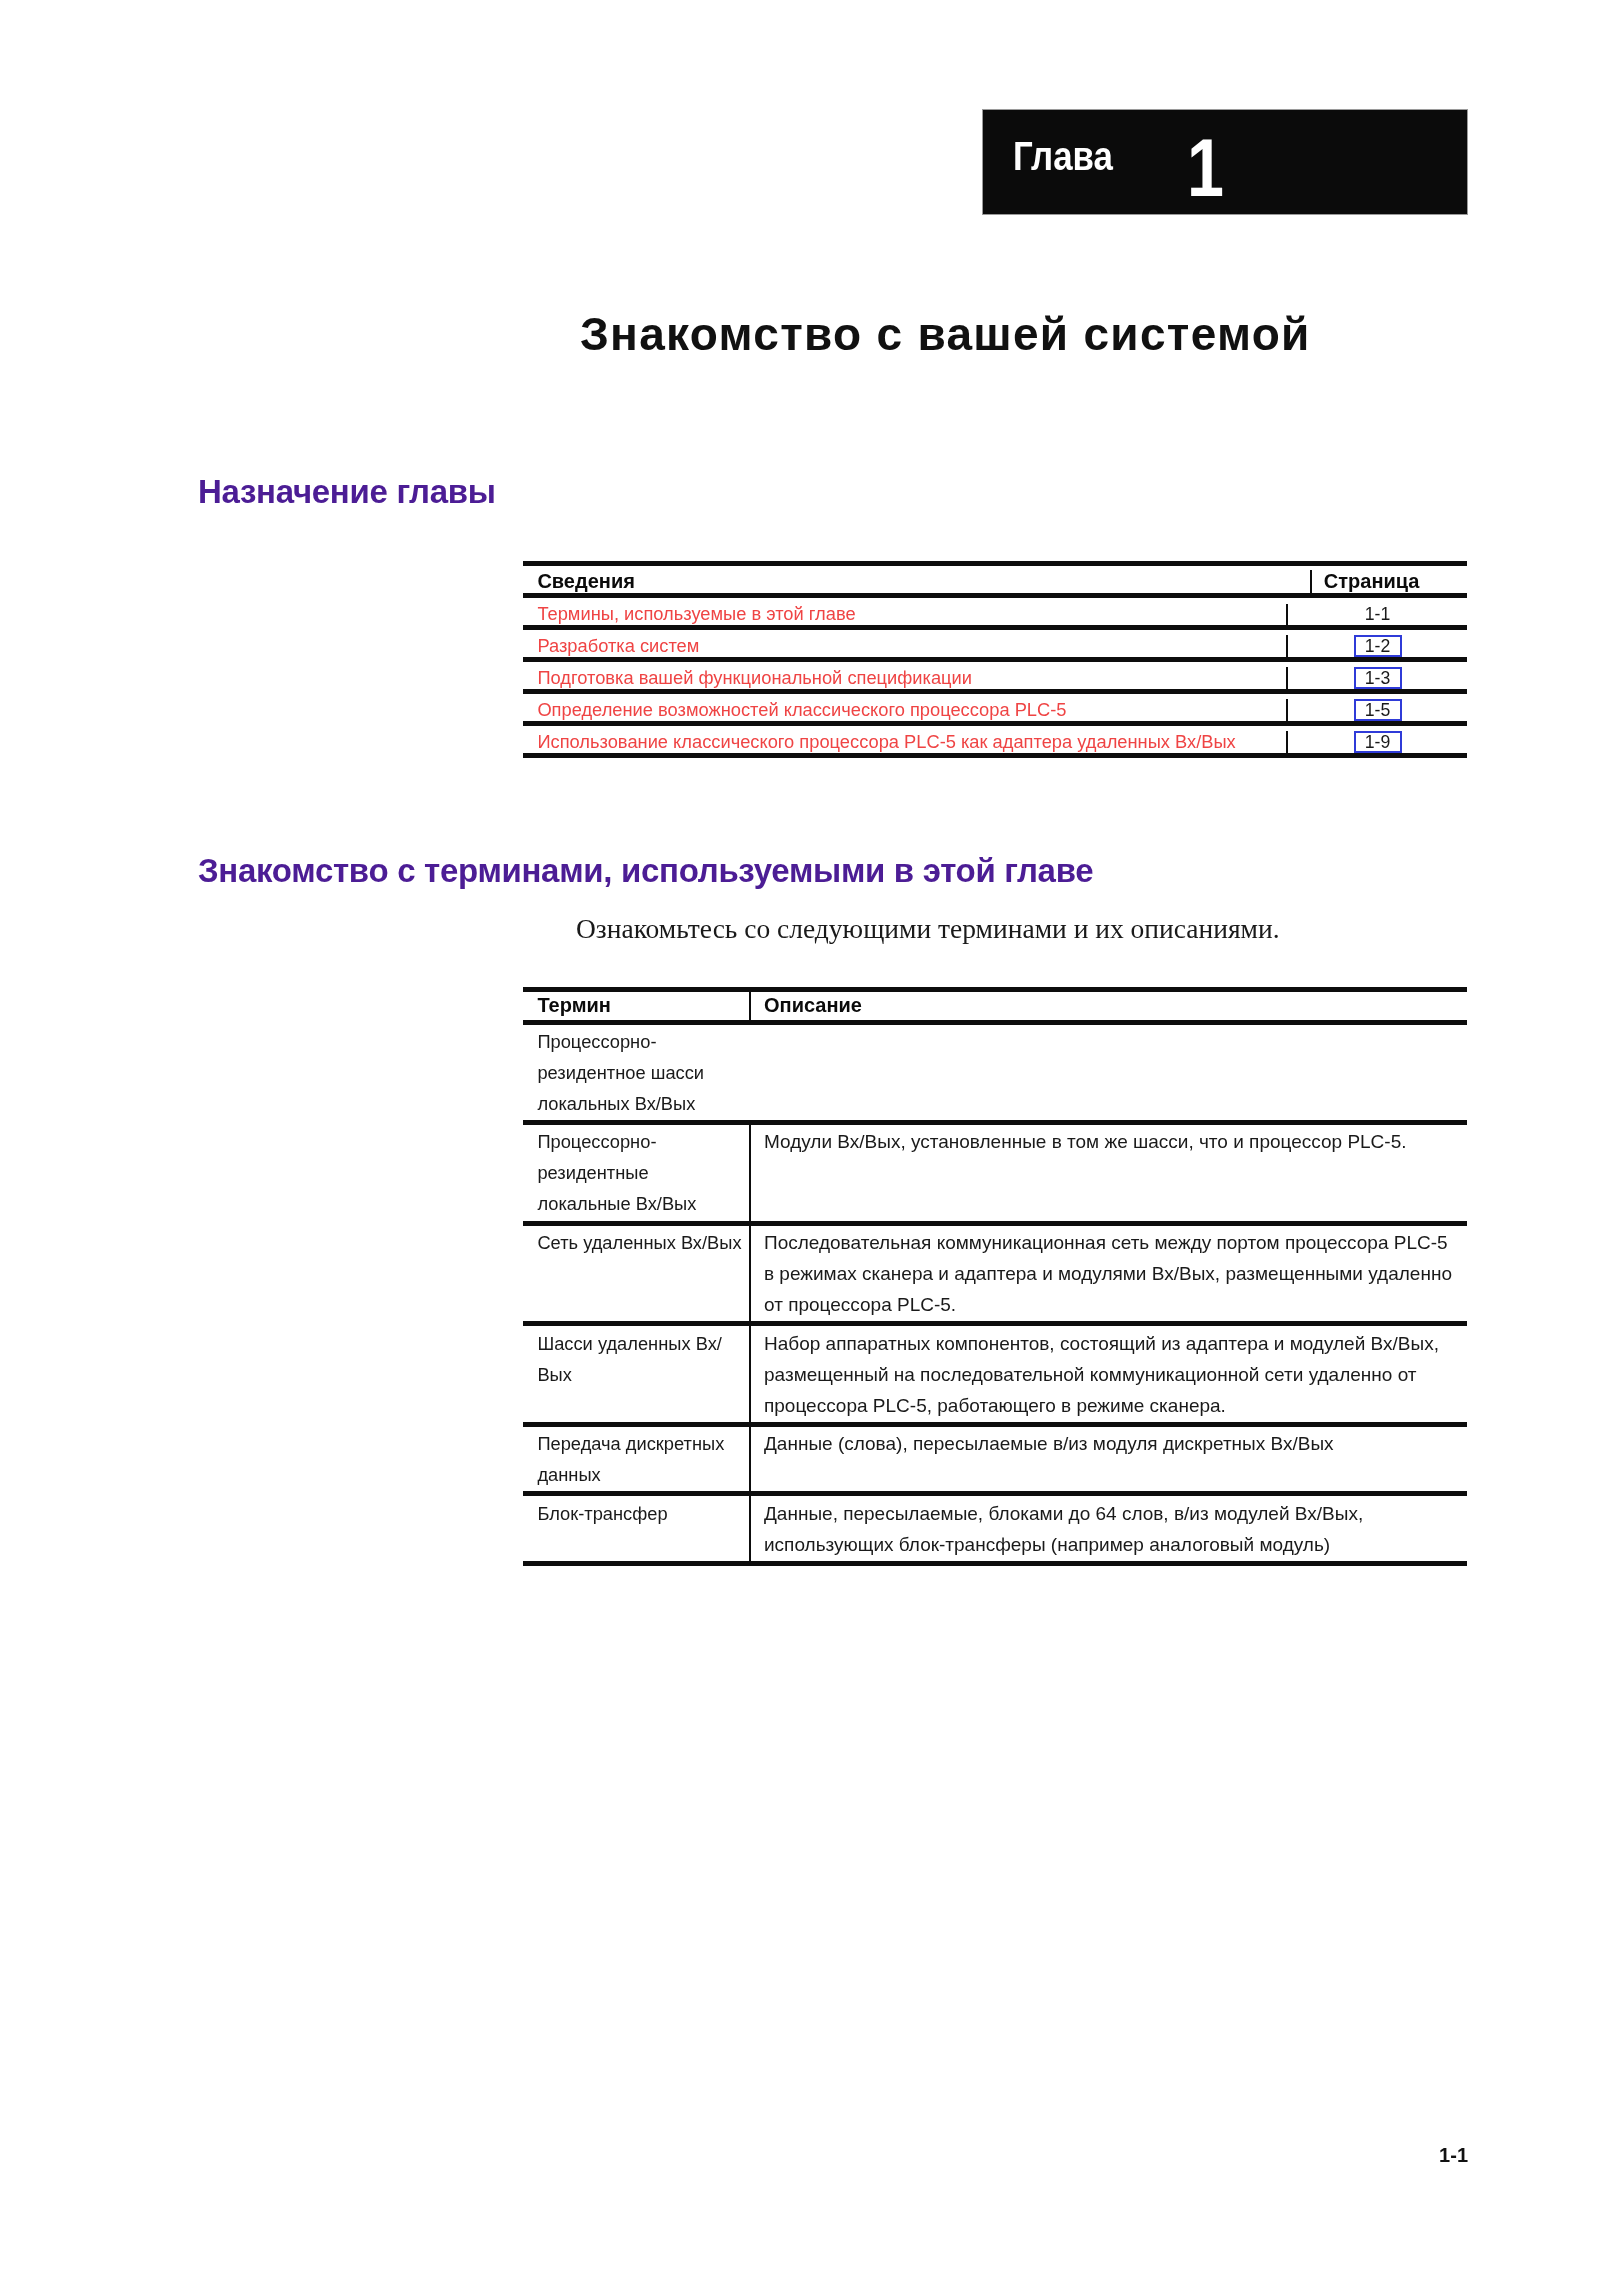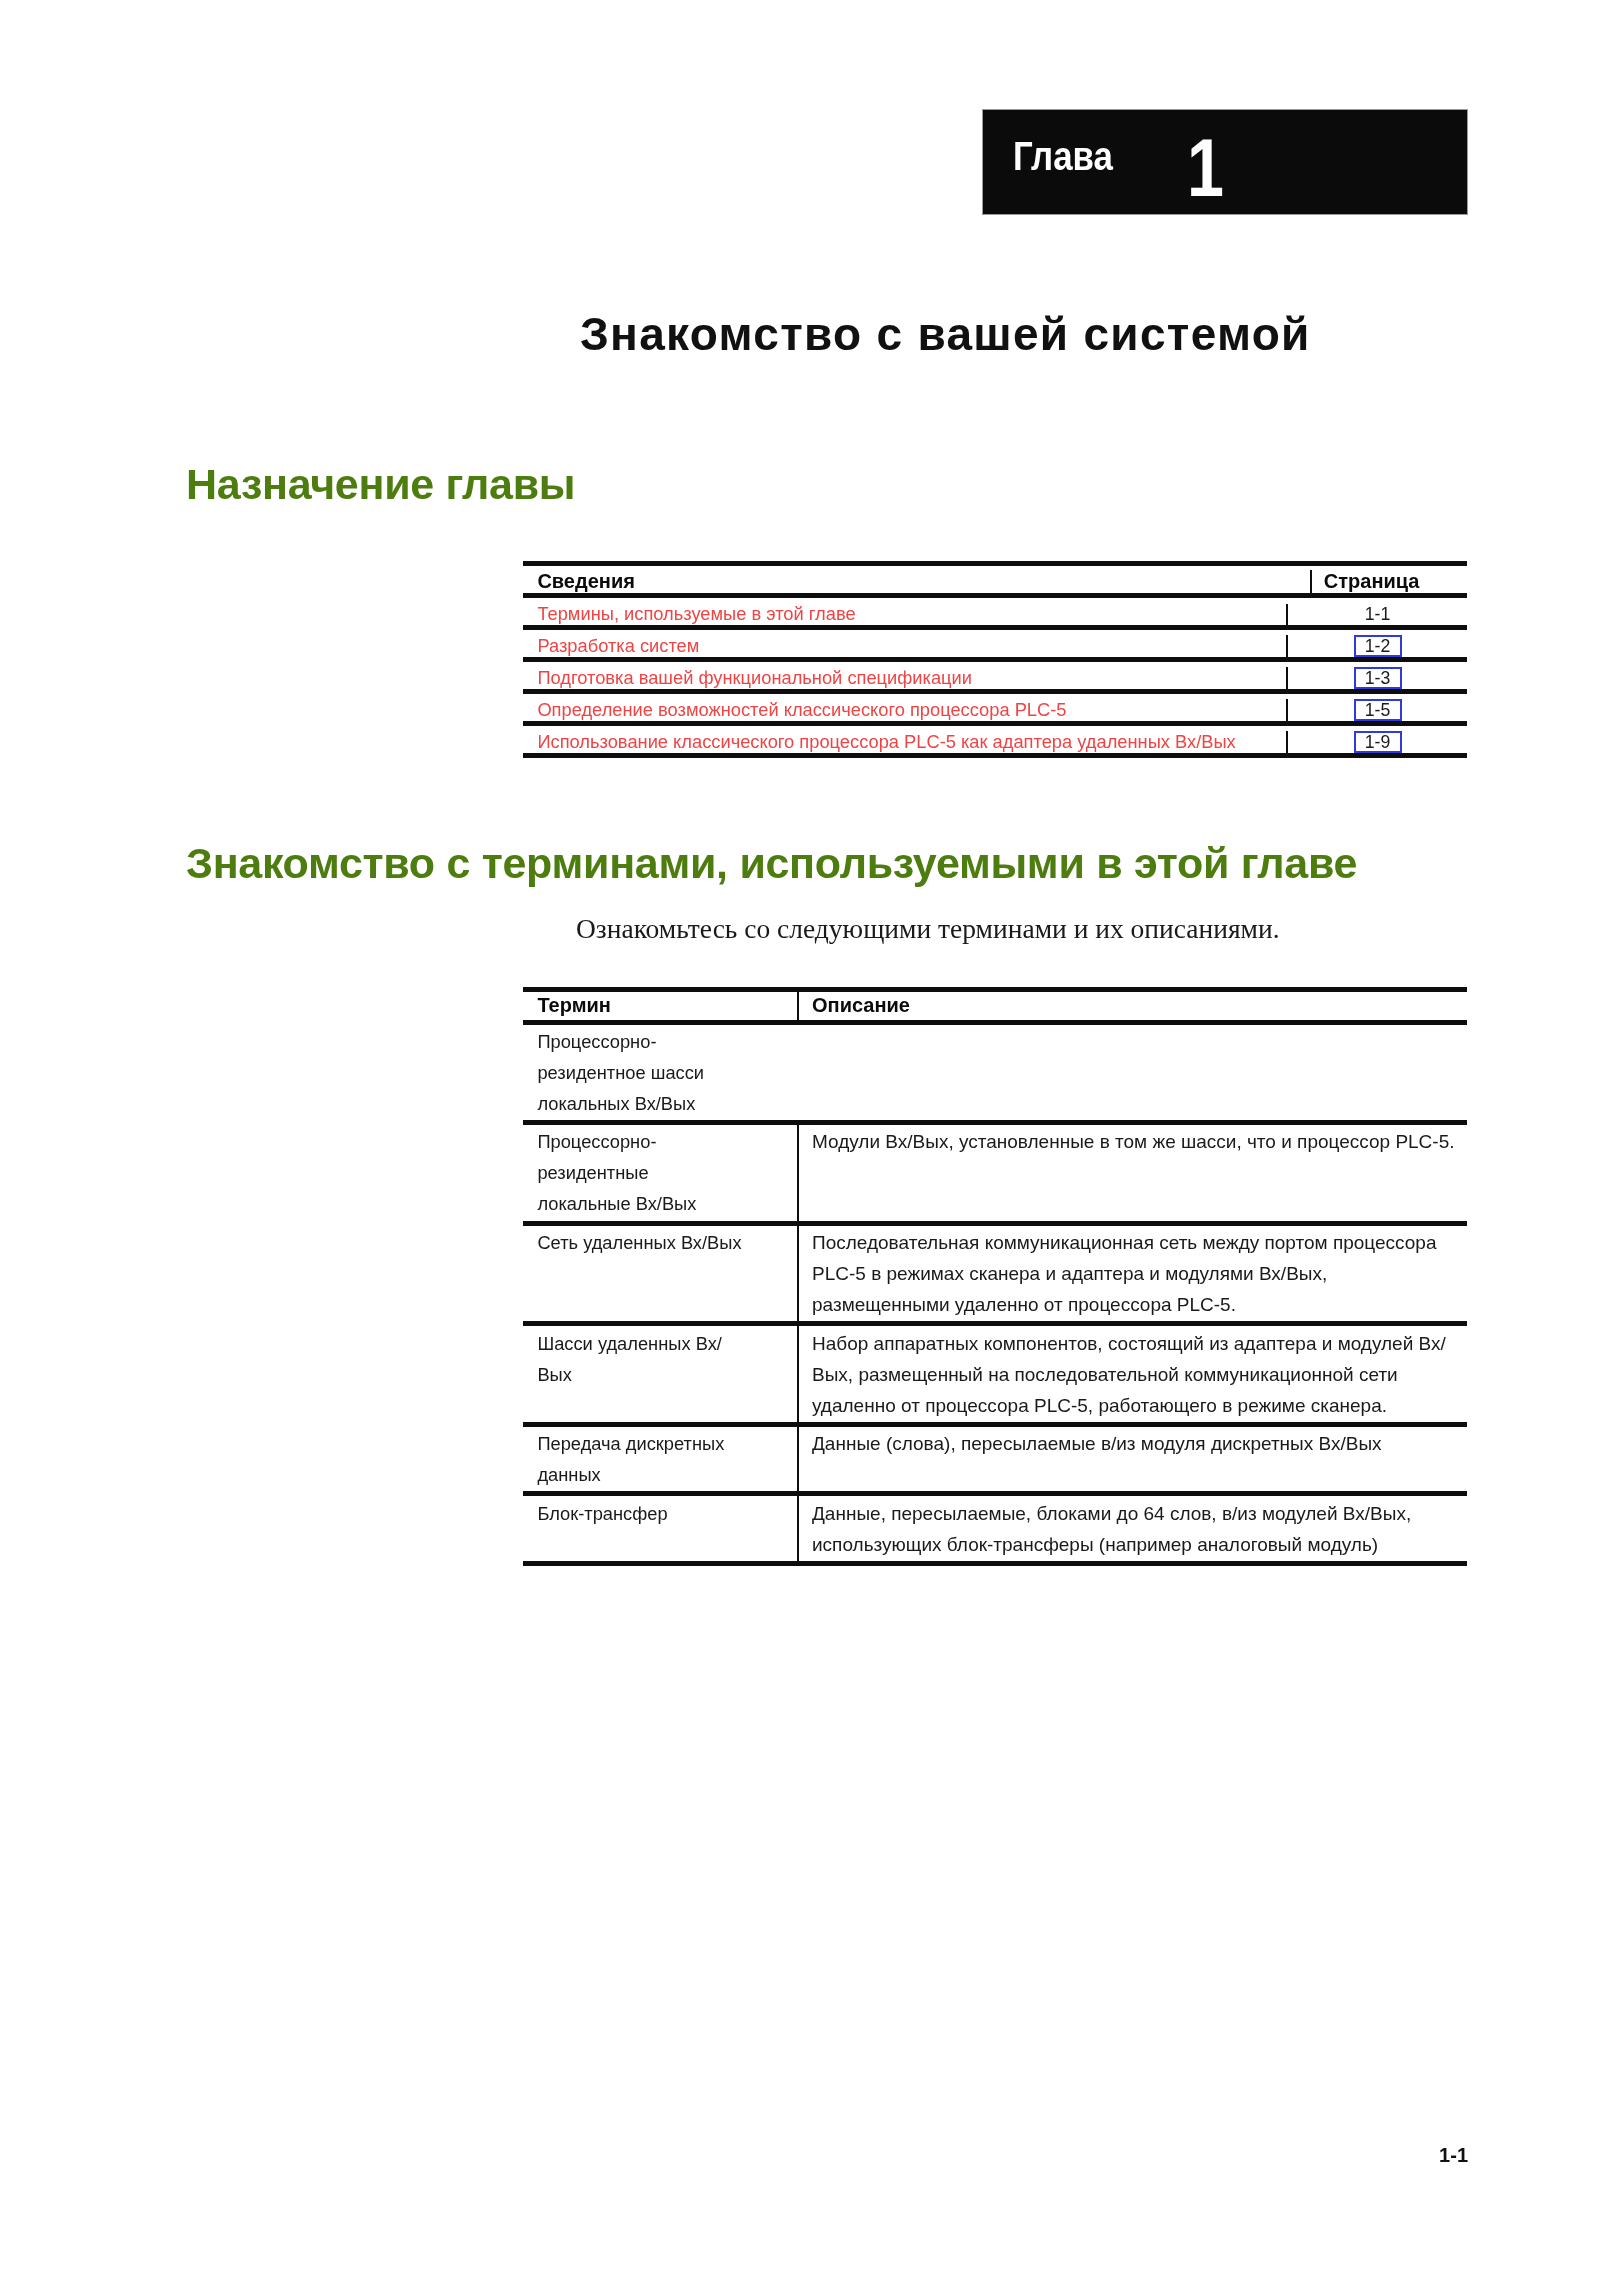--- a/index.html
+++ b/index.html
@@ -19,22 +19,22 @@
   .chapter-number{
     position:absolute;left:204px;top:18.3px;color:#ffffff;font-size:81px;font-weight:bold;
     line-height:1;transform:scaleX(.82);transform-origin:left top;
   }
   
   .doc-title{
     position:absolute;left:580px;top:311px;margin:0;font-size:46px;font-weight:bold;
     letter-spacing:1.3px;line-height:1;white-space:nowrap;color:#111;
   }
   .sec{
-    position:absolute;left:186px;margin:0;font-size:43px;font-weight:bold;
-    line-height:1;white-space:nowrap;color:#4d7c0f;letter-spacing:-0.3px;
+    position:absolute;left:186px;margin:12px;font-size:33px;font-weight:bold;
+    line-height:1;white-space:nowrap;color:#4c1d95;letter-spacing:-0.3px;
   }
   #sec1{top:463px;}
   #sec2{top:842px;}
   .intro{
     position:absolute;left:576px;top:913px;margin:0;
     font-family:"Liberation Serif",serif;font-size:27.5px;color:#1a1a1a;white-space:nowrap;
   }
   
   .ctable{
     position:absolute;left:523px;top:561px;width:944px;
@@ -54,21 +54,21 @@
   .linkbox{
     display:inline-flex;align-items:center;justify-content:center;
     min-width:48px;height:21.6px;border:2px solid #2f3bd8;padding:0 3.9px;box-sizing:border-box;
   }
   .pagenum{display:inline-block;}
   
   .ttable{
     position:absolute;left:523px;top:987px;width:944px;
     border-top:5.9px solid #0d0d0d;
   }
-  .ttable .row{display:flex;align-items:stretch;border-bottom:5.2px solid #0d0d0d;gap:48px;}
+  .ttable .row{display:flex;align-items:stretch;border-bottom:5.2px solid #0d0d0d;}
   .ttable .c1{
     width:226px;box-sizing:border-box;padding:1.3px 5.2px 1.3px 14.4px;
     font-size:18.3px;line-height:31px;color:#1a1a1a;
   }
   .ttable .c2{
     flex:1;border-left:2.6px solid #0d0d0d;box-sizing:border-box;
     padding:1.3px 9.2px 1.3px 13px;font-size:19px;line-height:31px;color:#1a1a1a;
   }
   .ttable .hdr{height:27.5px;}
   .ttable .hdr .c1,.ttable .hdr .c2{

